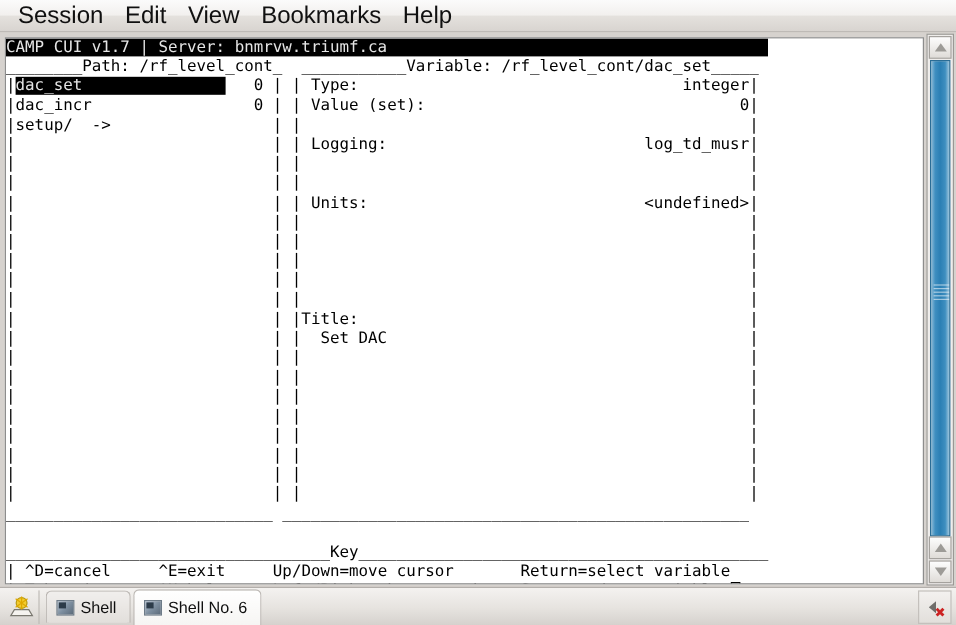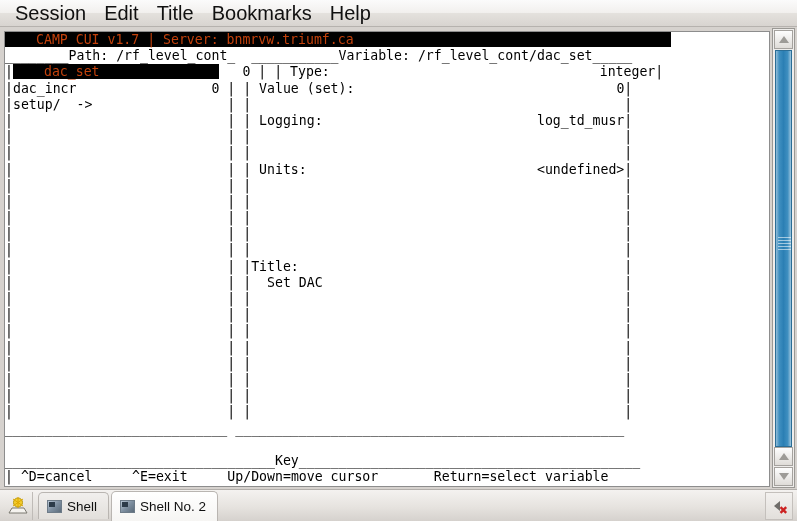--- a/index.html
+++ b/index.html
@@ -54,21 +54,21 @@
     border: 1px solid #8d8d8d;
     box-sizing: border-box;
   }
   #screen {
     position: absolute;
     left: 0px; top: 0px;
     white-space: pre;
     letter-spacing: 0px;
   }
   .row { height: 16.2px; white-space: pre; display: block; }
-  .inv { background: #000000; color: #c2410c; padding-left: 31px; }
+  .inv { background: #000000; color: #e5e5e5; }
   .b { font-weight: normal; margin-top: 24px; }
   .cursorblk {
     display: inline-block;
     width: 8px; height: 13px;
     border: 1px solid #000;
     box-sizing: border-box;
     vertical-align: -2px;
   }
 
   
@@ -187,21 +187,21 @@
   }
 </style>
 </head>
 <body>
 
 <div id="app">
 
   <div id="menubar">
     <div class="menu-item">Session</div>
     <div class="menu-item">Edit</div>
-    <div class="menu-item">Title</div>
+    <div class="menu-item">View</div>
     <div class="menu-item">Bookmarks</div>
     <div class="menu-item">Help</div>
   </div>
 
   <div id="terminal-wrap">
     <div id="terminal">
       <div id="screen"><div class="row"><span class="inv">CAMP CUI v1.7 | Server: bnmrvw.triumf.ca                                        </span></div><div class="row">________<span class="b">Path: /rf_level_cont</span>_  ___________<span class="b">Variable: /rf_level_cont/dac_set</span>_____</div><div class="row">|<span class="inv">dac_set               </span>   0 | | Type:                                  integer|</div><div class="row">|<span>dac_incr                 0</span> | | Value (<span class="b">s</span>et):                                 0|</div><div class="row">|<span>setup/  -&gt;                </span> | |                                               |</div><div class="row">|                           | | <span class="b">L</span>ogging:                           log_td_musr|</div><div class="row">|                           | |                                               |</div><div class="row">|                           | |                                               |</div><div class="row">|                           | | Units:                             &lt;undefined&gt;|</div><div class="row">|                           | |                                               |</div><div class="row">|                           | |                                               |</div><div class="row">|                           | |                                               |</div><div class="row">|                           | |                                               |</div><div class="row">|                           | |                                               |</div><div class="row">|                           | |Title:                                         |</div><div class="row">|                           | |  Set DAC                                      |</div><div class="row">|                           | |                                               |</div><div class="row">|                           | |                                               |</div><div class="row">|                           | |                                               |</div><div class="row">|                           | |                                               |</div><div class="row">|                           | |                                               |</div><div class="row">|                           | |                                               |</div><div class="row">|                           | |                                               |</div><div class="row">|                           | |                                               |</div><div class="row">____________________________ _________________________________________________</div><div class="row">                                                                                </div><div class="row">__________________________________<span class="b">Key</span>___________________________________________</div><div class="row">| <span class="b">^D</span><span>=cancel</span>     <span class="b">^E</span><span>=exit</span>     <span class="b">Up/Down</span><span>=move cursor</span>       <span class="b">Return</span><span>=select variable</span></div><div class="row">| <span class="b">Tab</span><span>=main menu</span> <span class="b">^H</span><span>=help</span>     <span class="b">Left/Right</span><span>=change path</span>    <span class="b">Space</span><span>=update variables</span><span class="cursorblk"></span></div></div>
     </div>
   </div>
 
@@ -233,21 +233,21 @@
         <path d="M2 18 L20 18 L17 13 L5 13 Z" fill="#f5f3ef" stroke="#7a7870" stroke-width="1"></path>
         <path d="M11 2 L11 13 M6 4 L16 11 M16 4 L6 11" stroke="#e0a800" stroke-width="1"></path>
       </svg>
     </div>
     <div class="tab">
       <span class="tab-ico"></span>
       <span>Shell</span>
     </div>
     <div class="tab active">
       <span class="tab-ico"></span>
-      <span>Shell No. 2</span>
+      <span>Shell No. 6</span>
     </div>
     <div id="taskbar-spacer"></div>
     <div id="tray-btn">
       <span class="spk"></span>
       <span class="xmark">✖</span>
     </div>
   </div>
 
 </div>
 

